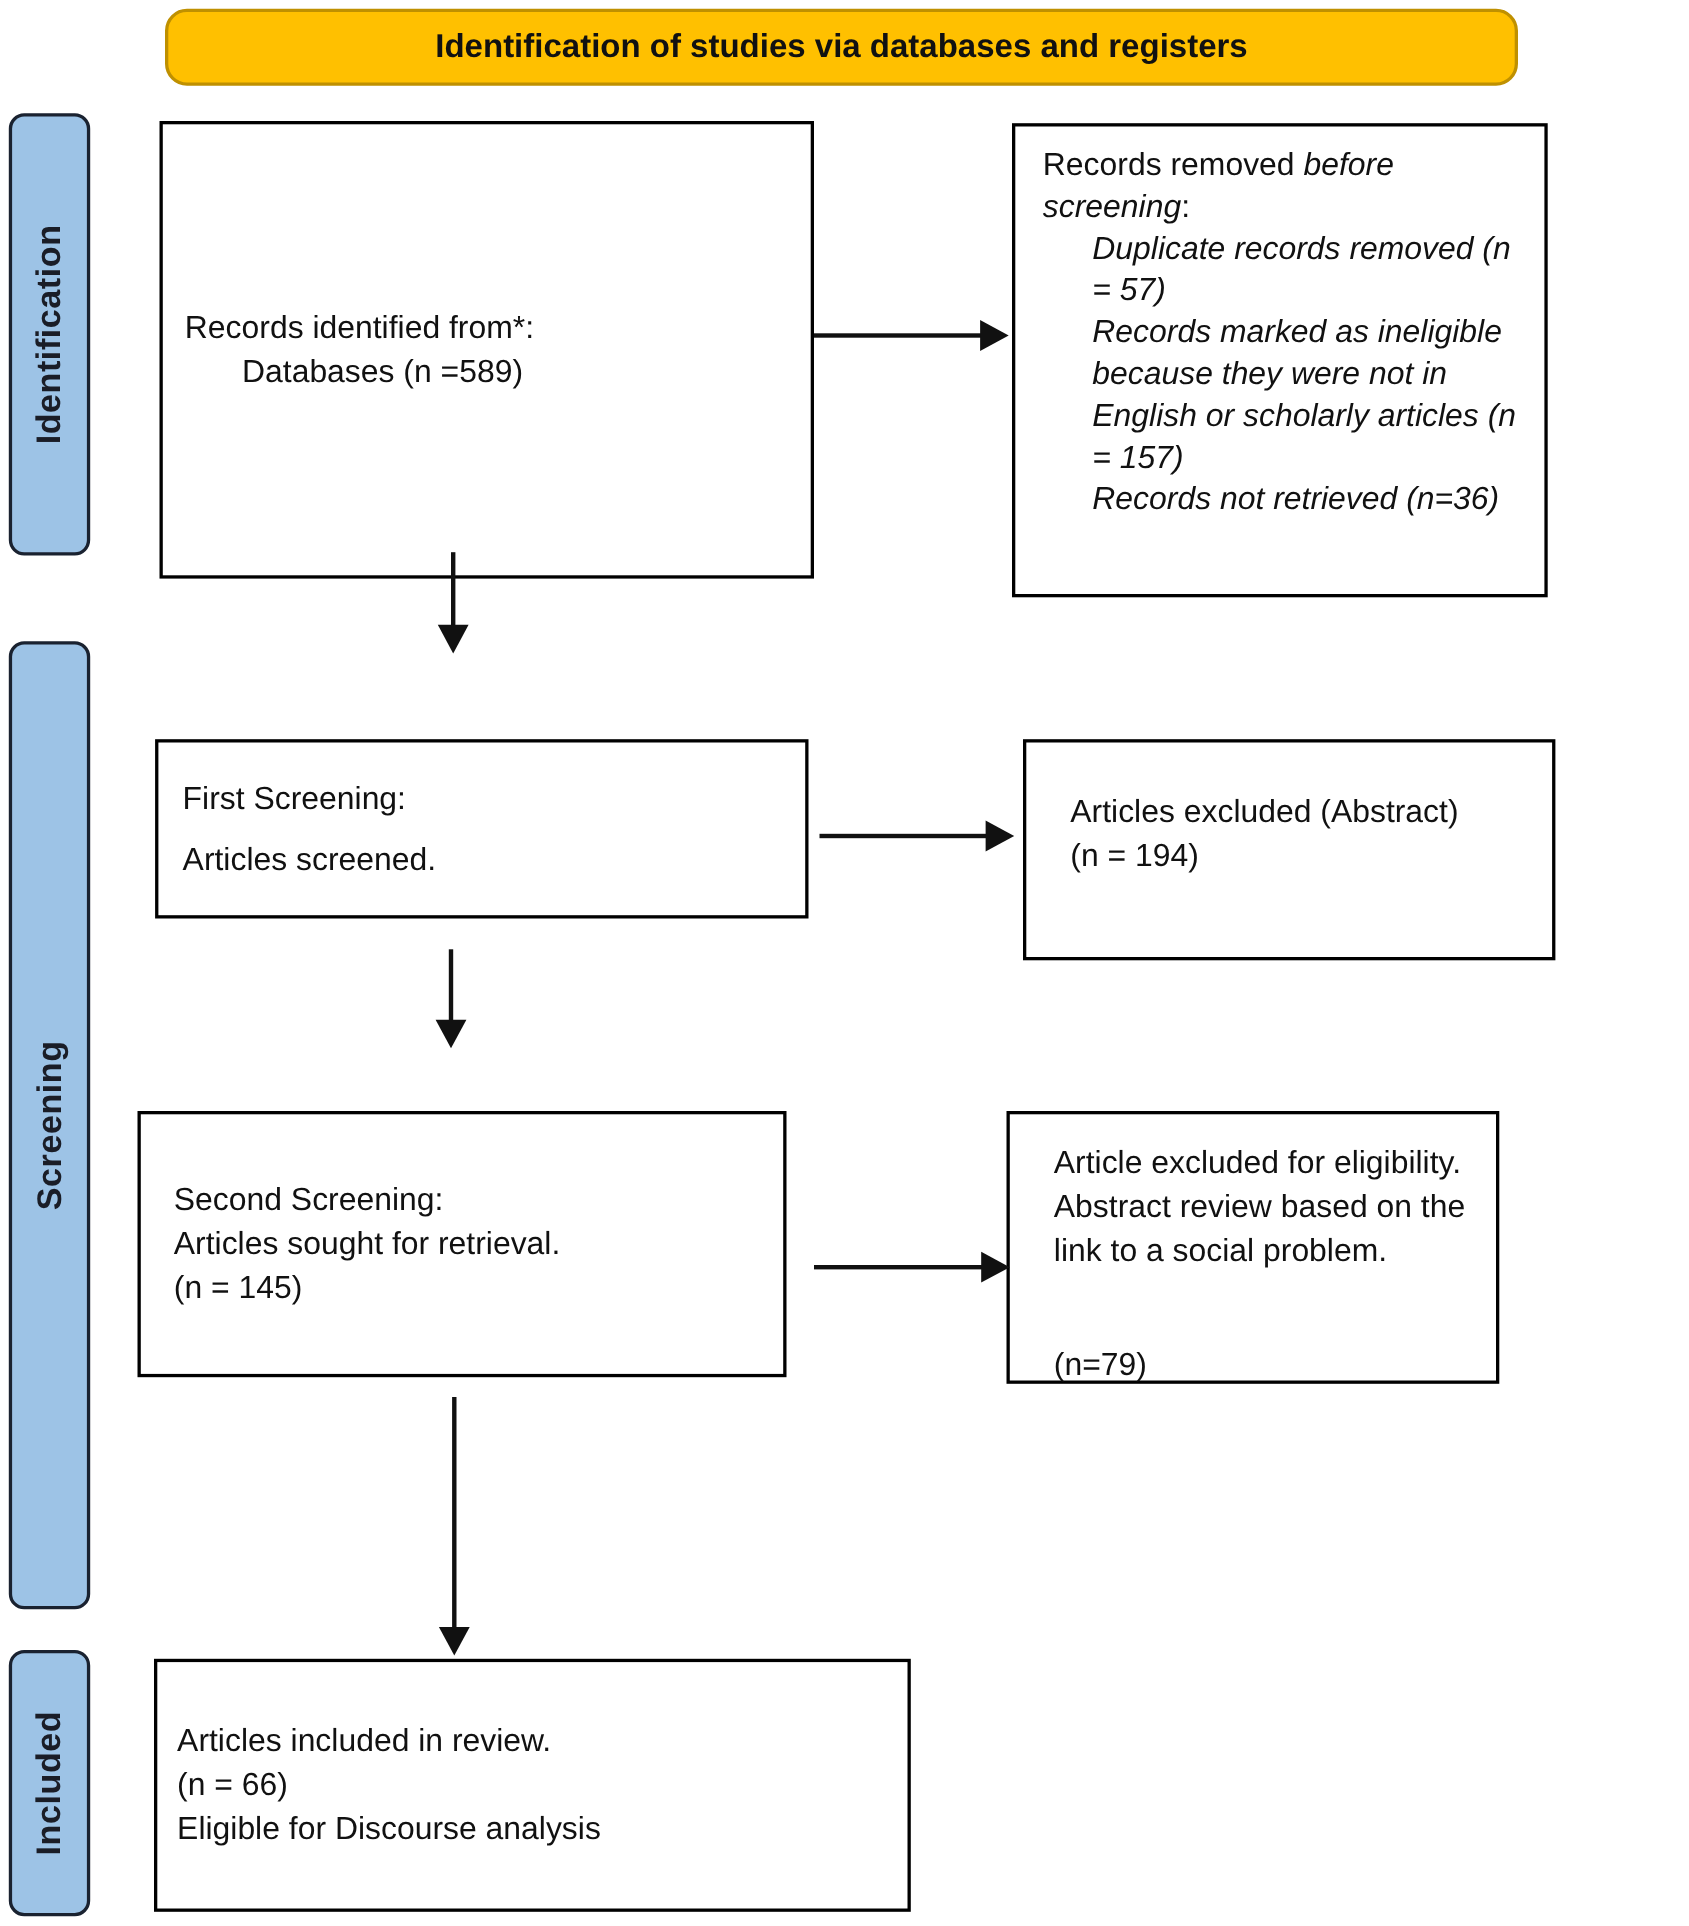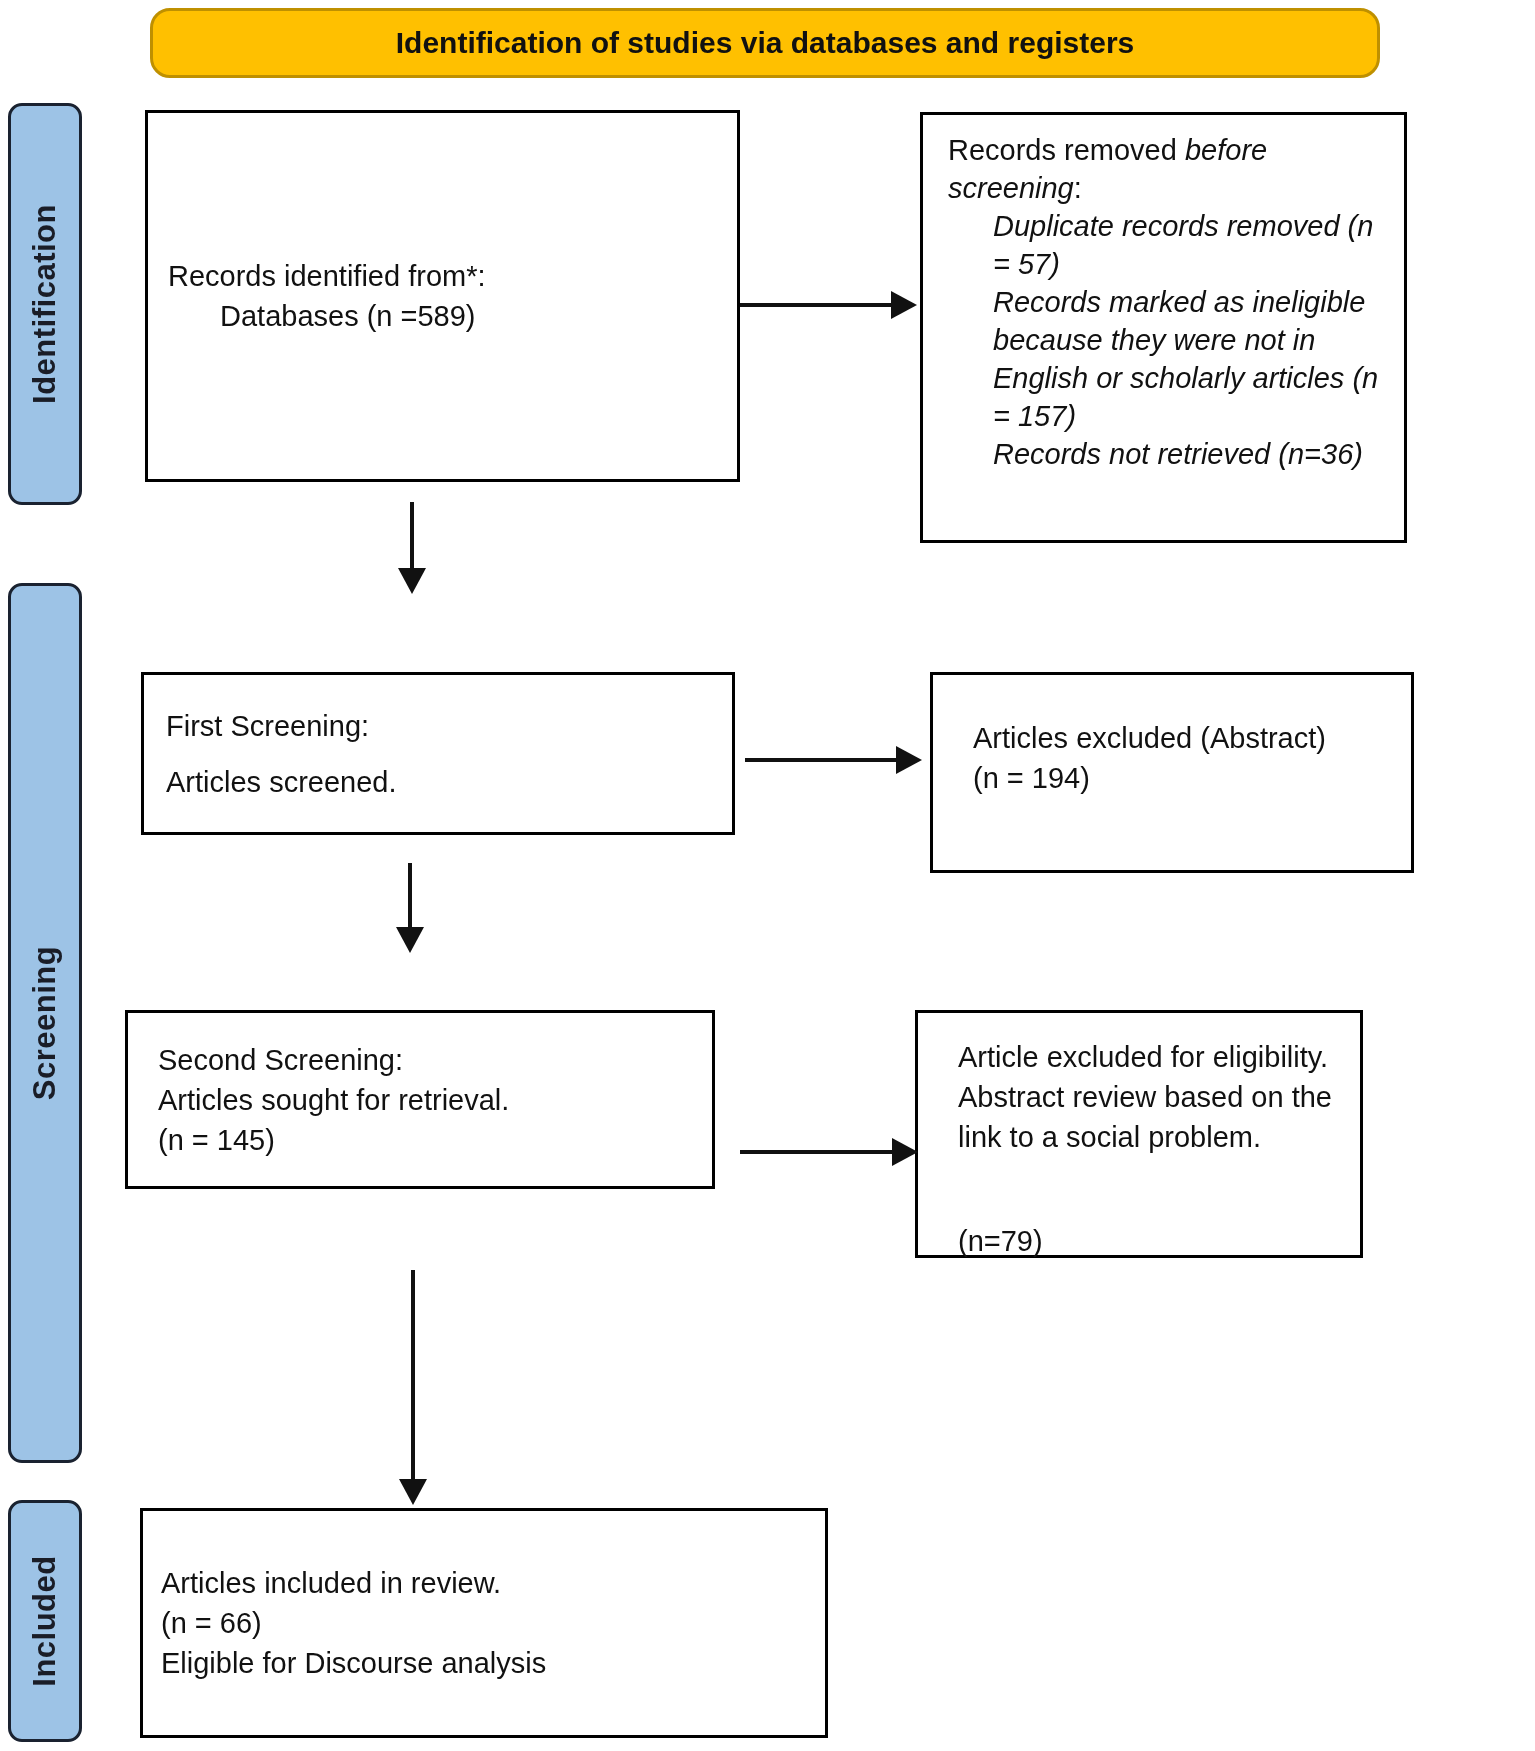--- a/index.html
+++ b/index.html
@@ -55,27 +55,27 @@
     background: #ffffff;
     border: 3px solid var(--box-border, #000000);
     box-sizing: border-box;
     font-size: 29px;
     line-height: 40px;
     display: flex; flex-direction: column; justify-content: center;
   }
   .box .line { white-space: pre-wrap; }
   .indent1 { padding-left: 52px; }
 
-  .box-records-identified { left: 145px; top: 110px; width: 595px; height: 372px; padding-left: 20px; padding-right: 14px; }
+  .box-records-identified { left: 145px; top: 110px; width: 595px; height: 416px; padding-left: 20px; padding-right: 14px; }
   .box-records-removed    { left: 920px; top: 112px; width: 487px; height: 431px;
                             padding: 16px 10px 0 25px; justify-content: flex-start; line-height: 38px; }
   .box-records-removed .item { padding-left: 45px; font-style: italic; }
   .box-first-screening    { left: 141px; top: 672px; width: 594px; height: 163px; padding-left: 22px; gap: 16px; }
   .box-excluded-abstract  { left: 930px; top: 672px; width: 484px; height: 201px; padding-left: 40px; padding-bottom: 30px; }
-  .box-second-screening   { left: 125px; top: 1010px; width: 590px; height: 179px; padding-left: 30px; }
+  .box-second-screening   { left: 125px; top: 1010px; width: 590px; height: 242px; padding-left: 30px; }
   .box-excluded-eligibility { left: 915px; top: 1010px; width: 448px; height: 248px;
                               padding: 24px 8px 0 40px; justify-content: flex-start; line-height: 40px; }
   .box-excluded-eligibility .gap-line { margin-top: 64px; }
   .box-included           { left: 140px; top: 1508px; width: 688px; height: 230px; padding-left: 18px; }
 
   
   .arrow-h { position: absolute; height: 28px; }
   .arrow-h .shaft { position: absolute; left: 0; right: 24px; top: 12px; height: 4px; background: #111111; }
   .arrow-h .head  { position: absolute; right: 0; top: 0; width: 0; height: 0;
                     border-top: 14px solid transparent; border-bottom: 14px solid transparent;

